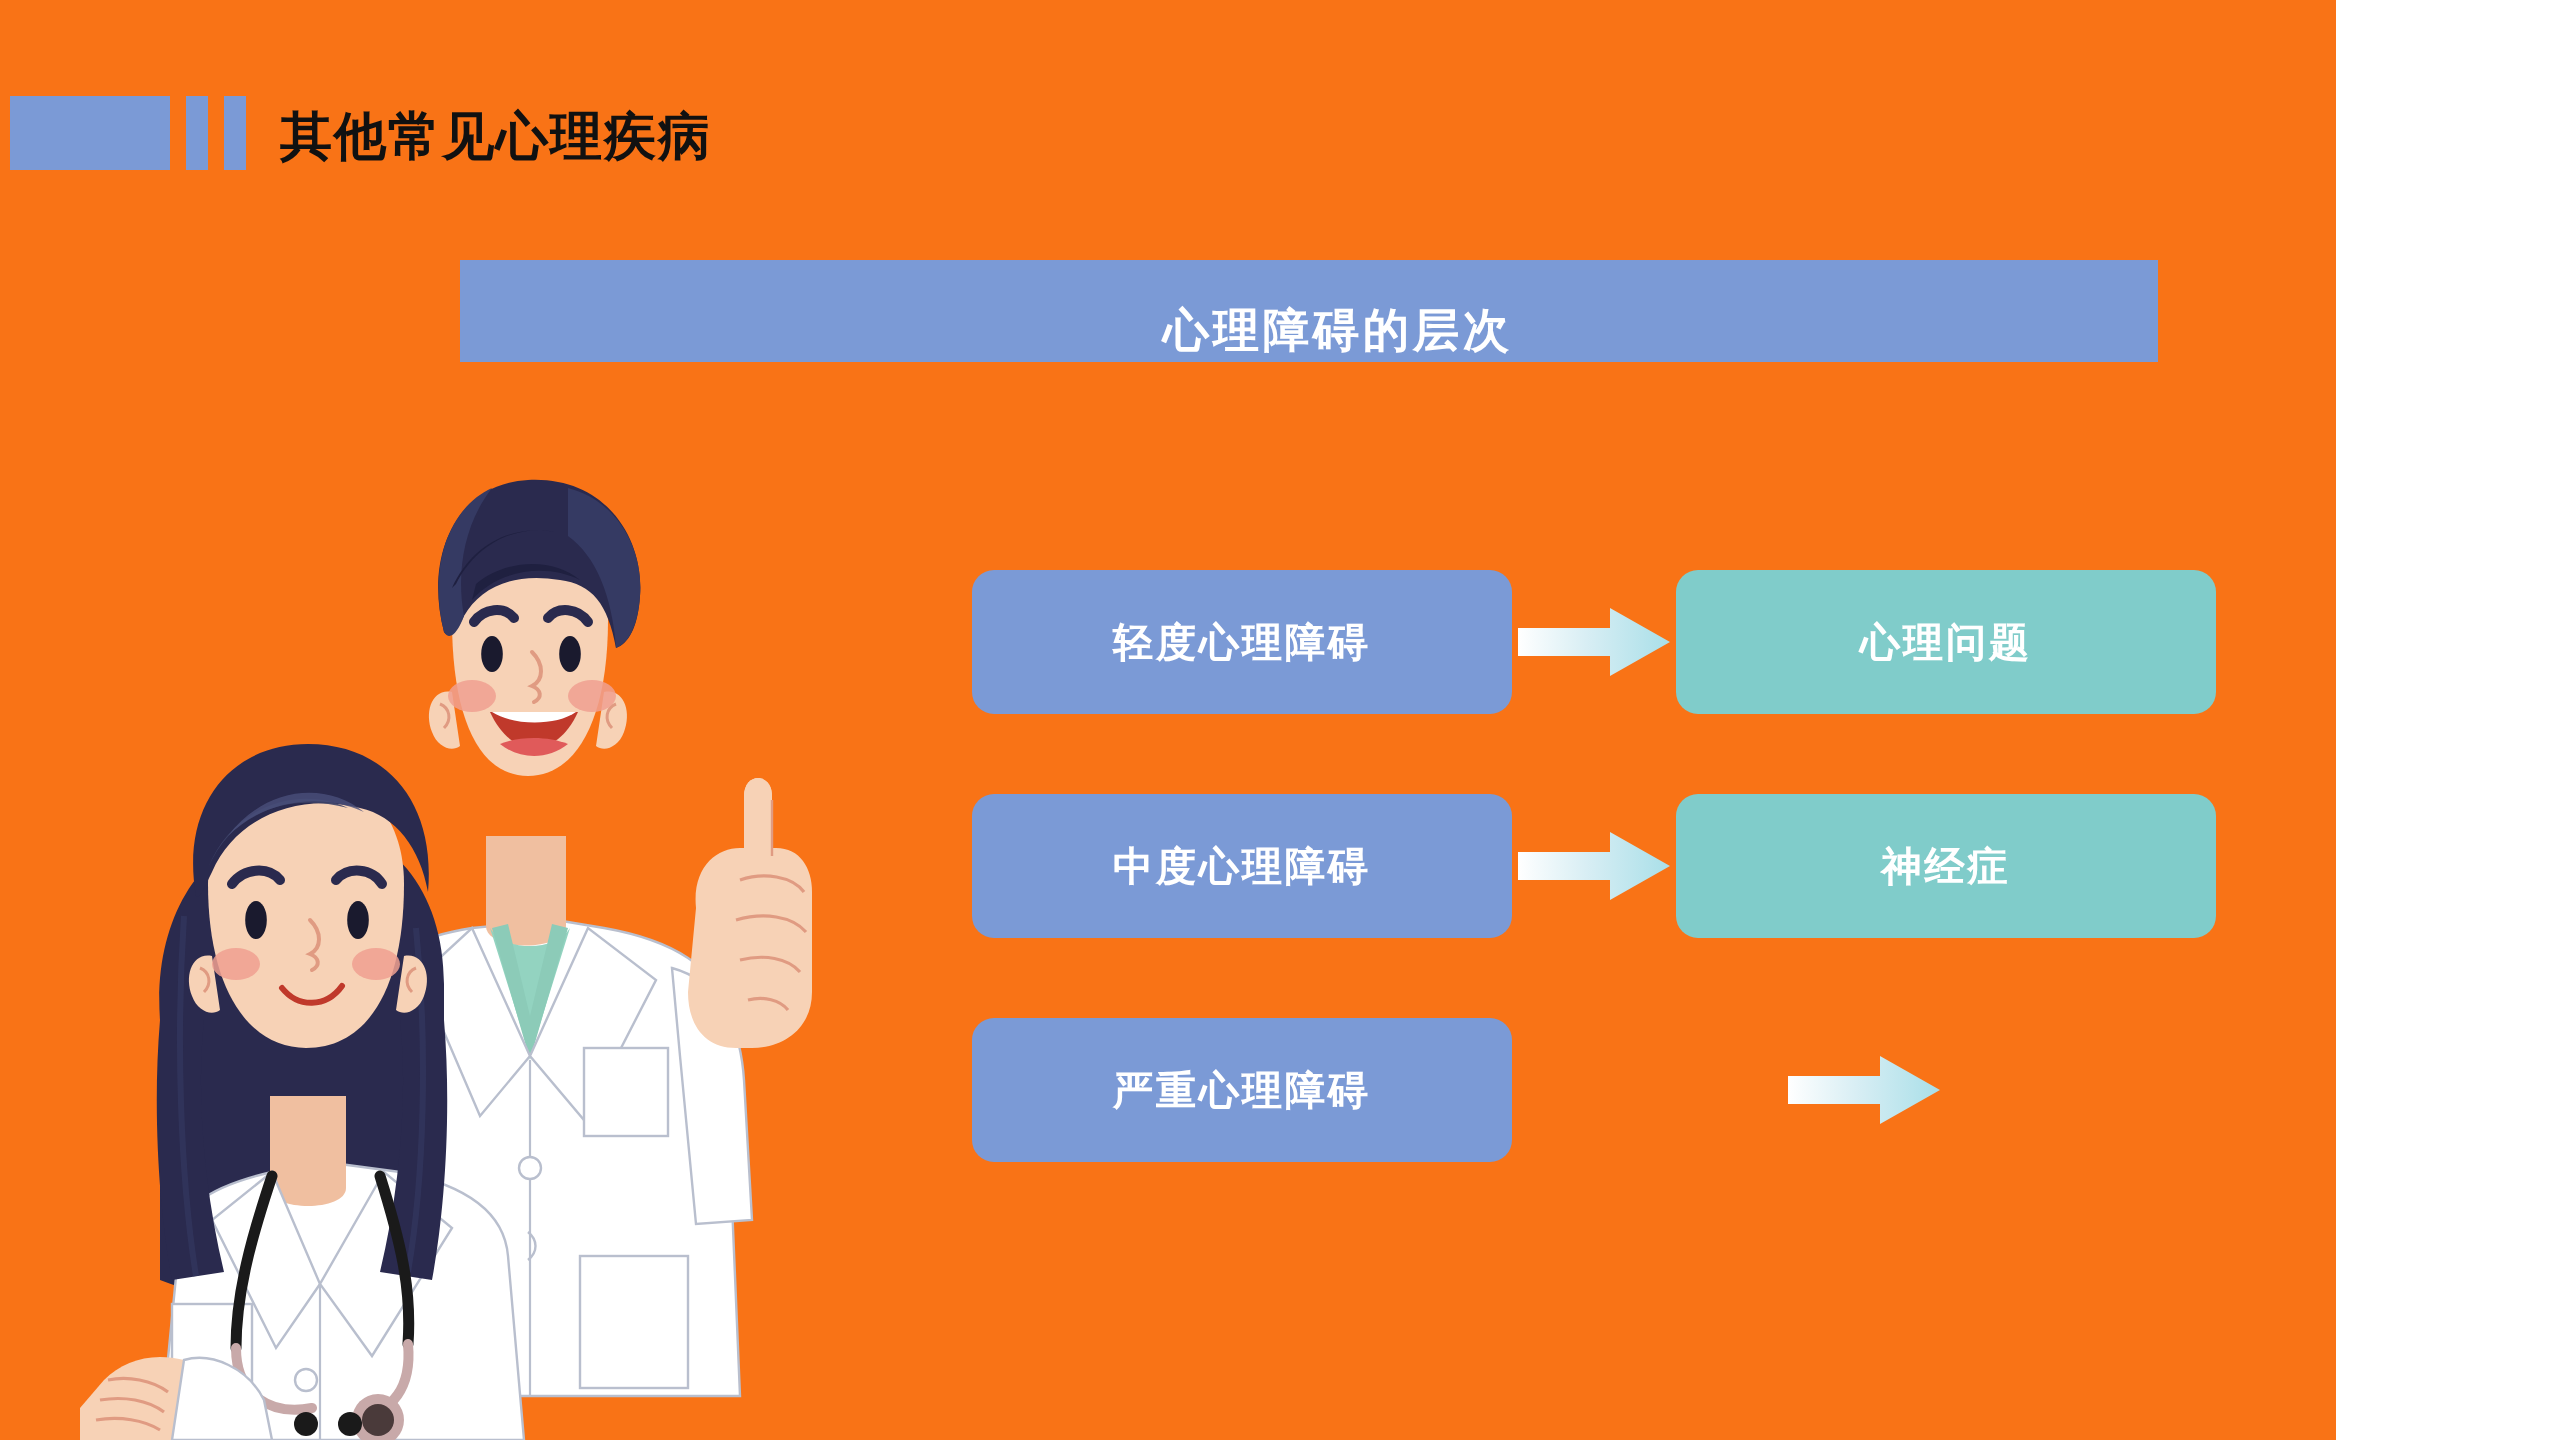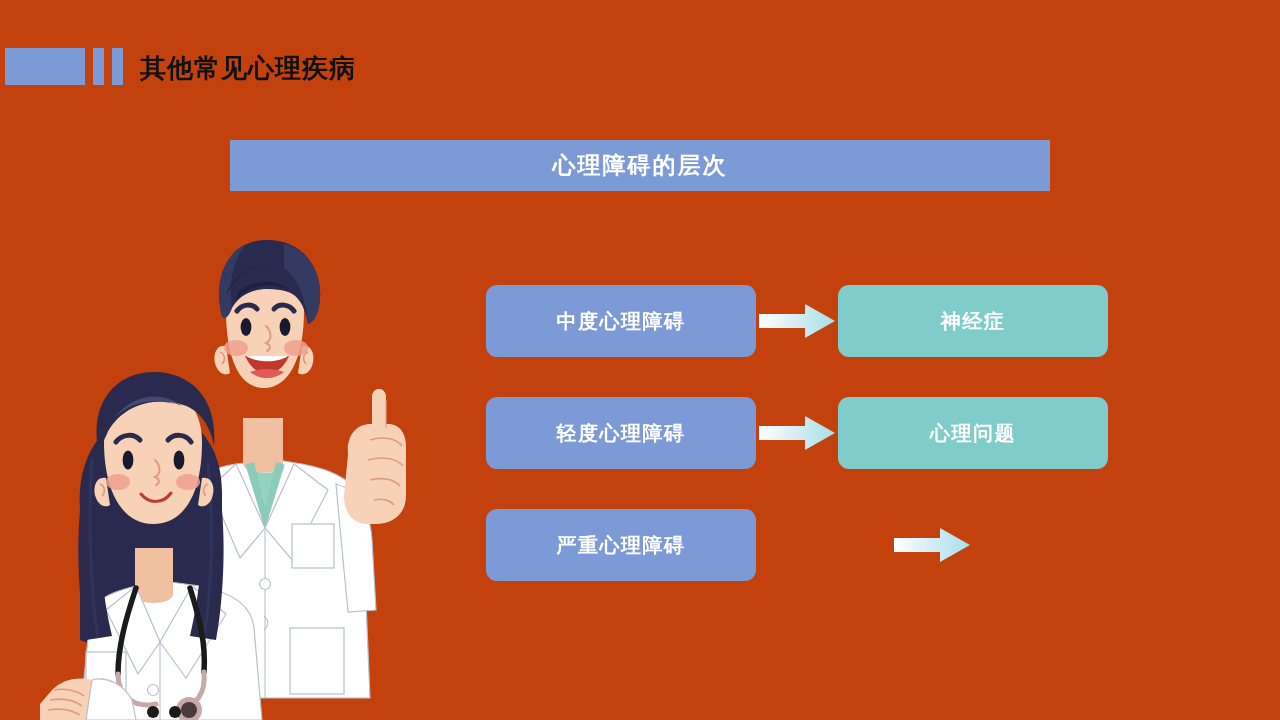--- a/index.html
+++ b/index.html
@@ -10,23 +10,23 @@
     width: 1280px;
     height: 720px;
     background: #ffffff;
     font-family: "Liberation Sans", "DejaVu Sans", sans-serif;
     overflow: hidden;
     position: relative;
   }
   .slide {
     position: absolute;
     inset: 0;
-    width: 1280px;
+    width: 1168px;
     height: 720px;
-    background: #c2410c;
+    background: #f97316;
   }
 
   
   .header-marks {
     position: absolute;
     left: 5px;
     top: 48px;
     height: 37px;
     display: flex;
     align-items: stretch;
@@ -49,27 +49,28 @@
     color: #111111;
     letter-spacing: 1px;
     line-height: 36px;
     white-space: nowrap;
   }
 
   
   .banner {
     position: absolute;
     left: 230px;
-    top: 140px;
+    top: 130px;
     width: 820px;
     height: 51px;
     background: #7b9ad6;
     display: flex;
-    align-items: center;
+    align-items: flex-end;
     justify-content: center;
+    padding-left: 29px;
   }
   .banner-text {
     color: #ffffff;
     font-size: 23px;
     font-weight: bold;
     letter-spacing: 2px;
     white-space: nowrap;
   }
 
   
@@ -144,20 +145,41 @@
     <div class="mark-gap"></div>
     <div class="mark-narrow"></div>
   </div>
   <div class="header-title">其他常见心理疾病</div>
 
   <div class="banner">
     <div class="banner-text">心理障碍的层次</div>
   </div>
 
   <div class="flow">
+
+    <div class="flow-row">
+      <div class="node node-left">
+        <span class="node-text">轻度心理障碍</span>
+      </div>
+      <div class="arrow-wrap">
+        <svg class="arrow-svg" viewBox="0 0 76 36">
+          <defs>
+            <linearGradient id="agr1" x1="0" y1="0" x2="1" y2="0">
+              <stop offset="0%" stop-color="#ffffff"></stop>
+              <stop offset="45%" stop-color="#d8eef4"></stop>
+              <stop offset="100%" stop-color="#a9dfe8"></stop>
+            </linearGradient>
+          </defs>
+          <path d="M0 11 L46 11 L46 1 L76 18 L46 35 L46 25 L0 25 Z" fill="url(#agr1)"></path>
+        </svg>
+      </div>
+      <div class="node node-right">
+        <span class="node-text">心理问题</span>
+      </div>
+    </div>
 
     <div class="flow-row">
       <div class="node node-left">
         <span class="node-text">中度心理障碍</span>
       </div>
       <div class="arrow-wrap">
         <svg class="arrow-svg" viewBox="0 0 76 36">
           <defs>
             <linearGradient id="agr2" x1="0" y1="0" x2="1" y2="0">
               <stop offset="0%" stop-color="#ffffff"></stop>
@@ -168,41 +190,20 @@
           <path d="M0 11 L46 11 L46 1 L76 18 L46 35 L46 25 L0 25 Z" fill="url(#agr2)"></path>
         </svg>
       </div>
       <div class="node node-right">
         <span class="node-text">神经症</span>
       </div>
     </div>
 
     <div class="flow-row">
       <div class="node node-left">
-        <span class="node-text">轻度心理障碍</span>
-      </div>
-      <div class="arrow-wrap">
-        <svg class="arrow-svg" viewBox="0 0 76 36">
-          <defs>
-            <linearGradient id="agr1" x1="0" y1="0" x2="1" y2="0">
-              <stop offset="0%" stop-color="#ffffff"></stop>
-              <stop offset="45%" stop-color="#d8eef4"></stop>
-              <stop offset="100%" stop-color="#a9dfe8"></stop>
-            </linearGradient>
-          </defs>
-          <path d="M0 11 L46 11 L46 1 L76 18 L46 35 L46 25 L0 25 Z" fill="url(#agr1)"></path>
-        </svg>
-      </div>
-      <div class="node node-right">
-        <span class="node-text">心理问题</span>
-      </div>
-    </div>
-
-    <div class="flow-row">
-      <div class="node node-left">
         <span class="node-text">严重心理障碍</span>
       </div>
       <div class="arrow-wrap">
         <svg class="arrow-svg" viewBox="0 0 76 36">
           <defs>
             <linearGradient id="agr3" x1="0" y1="0" x2="1" y2="0">
               <stop offset="0%" stop-color="#ffffff"></stop>
               <stop offset="45%" stop-color="#d8eef4"></stop>
               <stop offset="100%" stop-color="#a9dfe8"></stop>
             </linearGradient>

